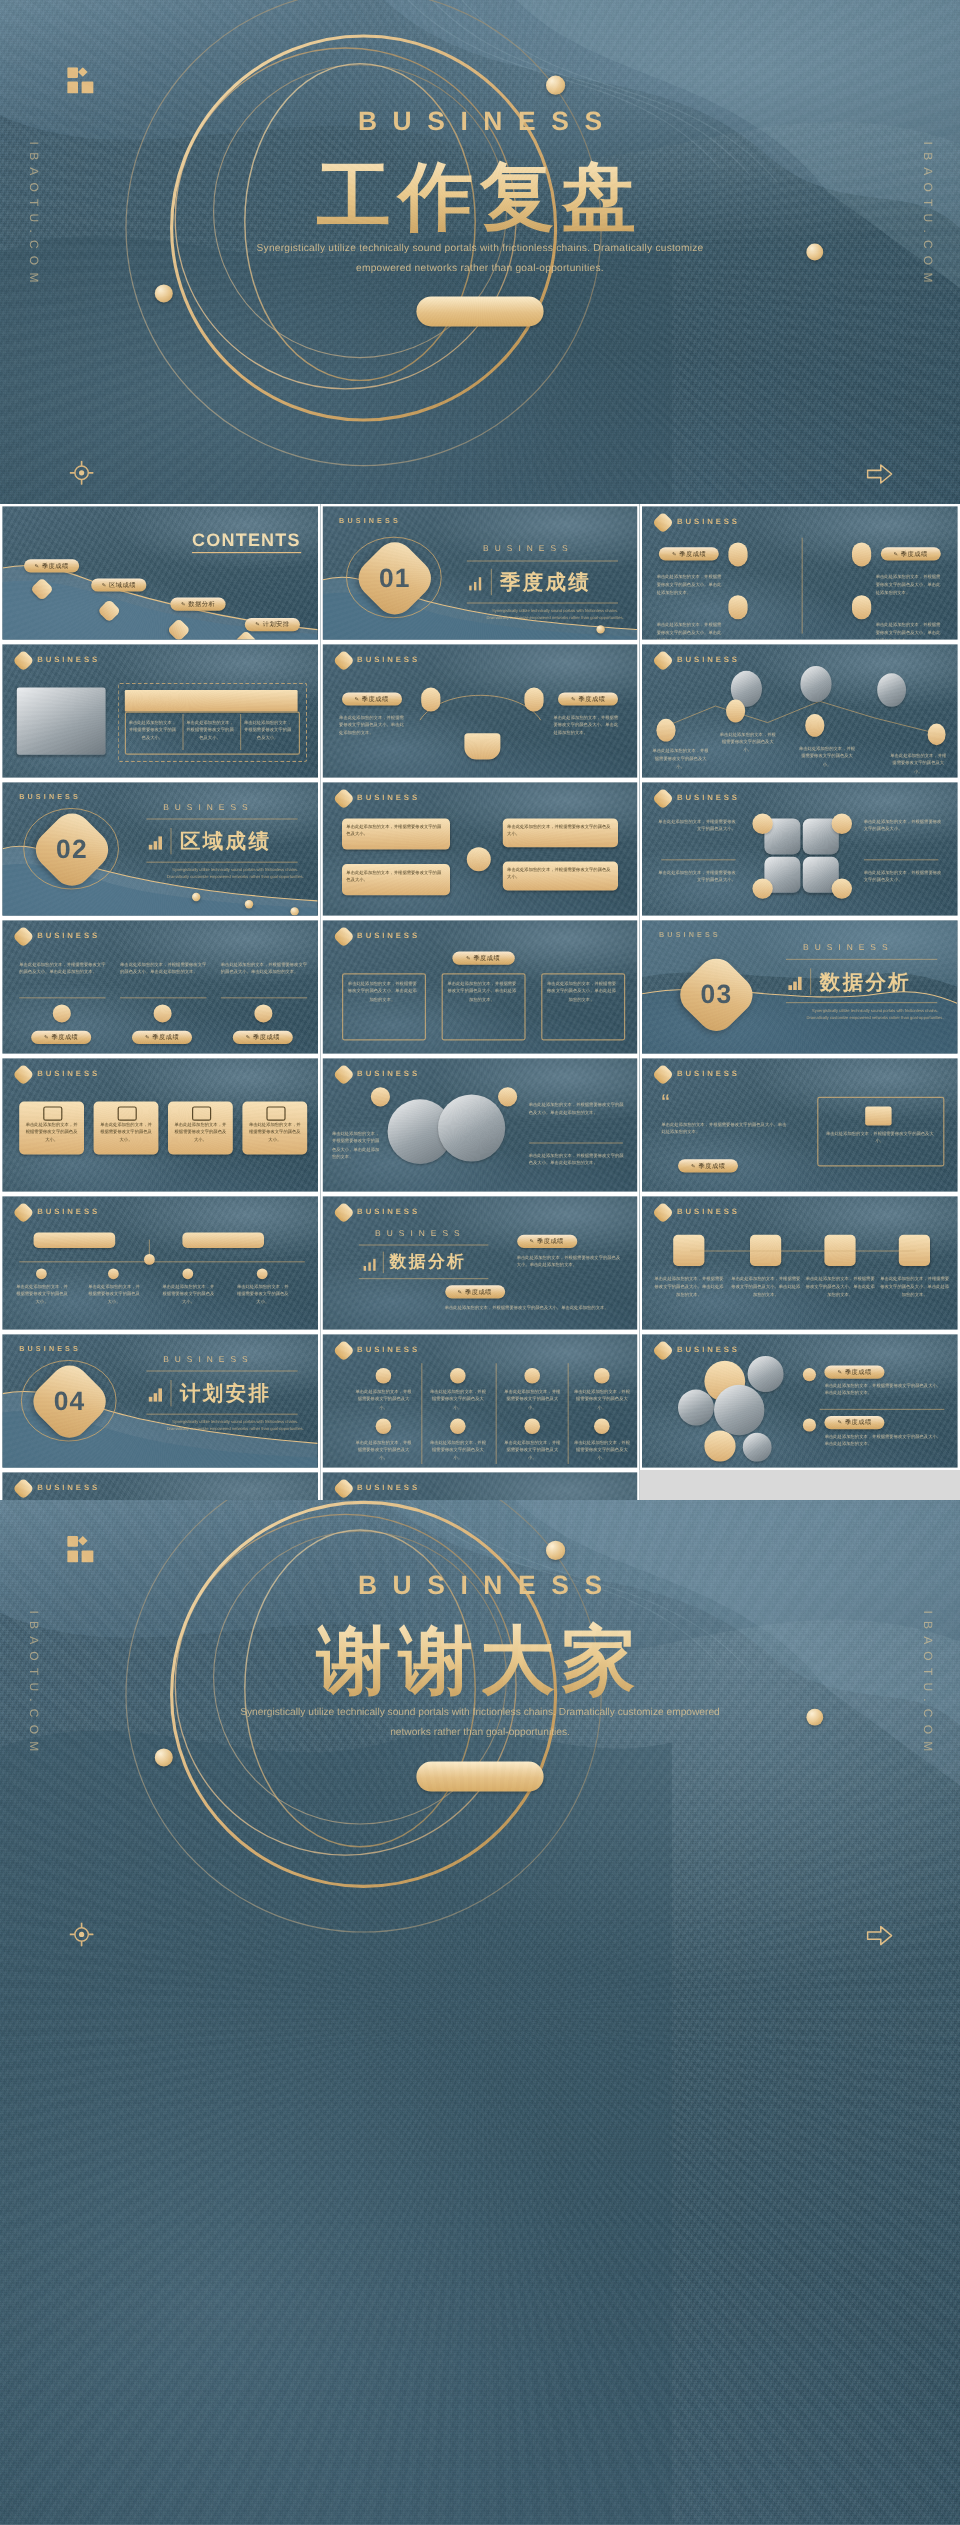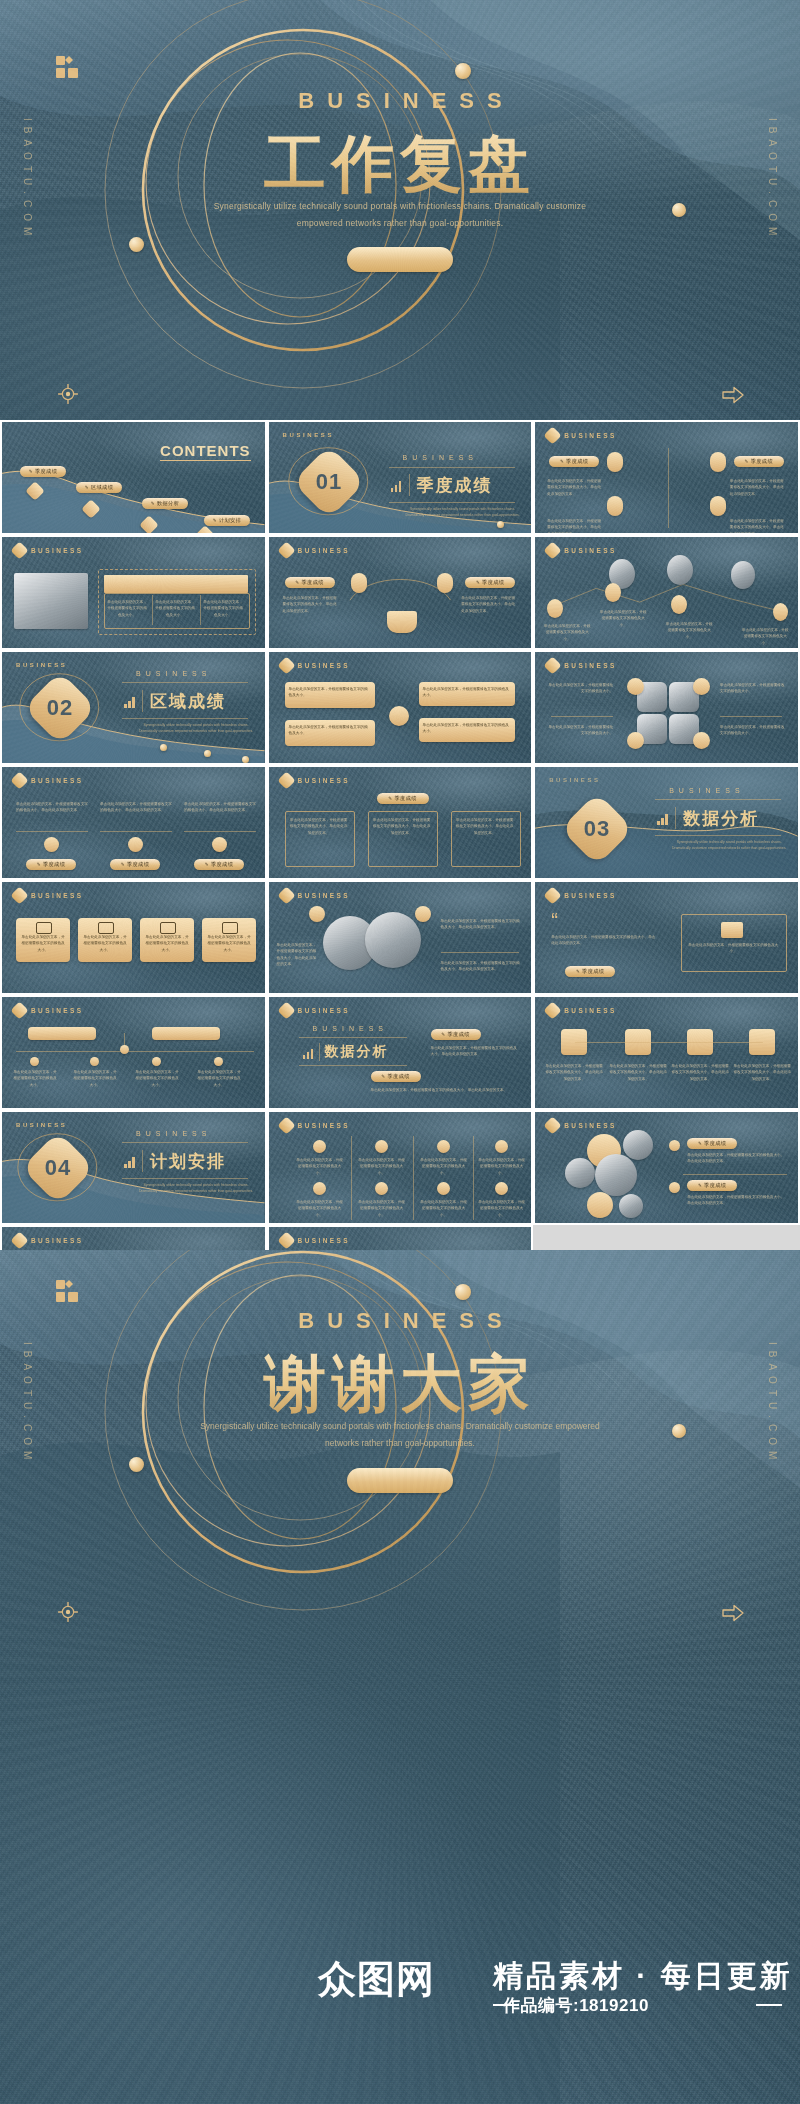--- a/index.html
+++ b/index.html
@@ -719,21 +719,14 @@
 
     <div class="sidecode">IBAOTU.COM</div>
     <div class="sidecode right">IBAOTU.COM</div>
 
     <div class="eyebrow">BUSINESS</div>
     <div class="bigtitle">谢谢大家</div>
     <div class="subtxt">Synergistically utilize technically sound portals with frictionless chains. Dramatically customize empowered networks rather than goal-opportunities.</div>
     <div class="pill"></div>
   </div>
 
-  <div id="wm">
-    <div class="zt">众图网</div>
-    <div class="slg">精品素材 · 每日更新</div>
-    <div class="dashl"></div>
-    <div class="dashr"></div>
-    <div class="no">作品编号:1819210</div>
-  </div>
 
 </div>
 
 </body></html>

